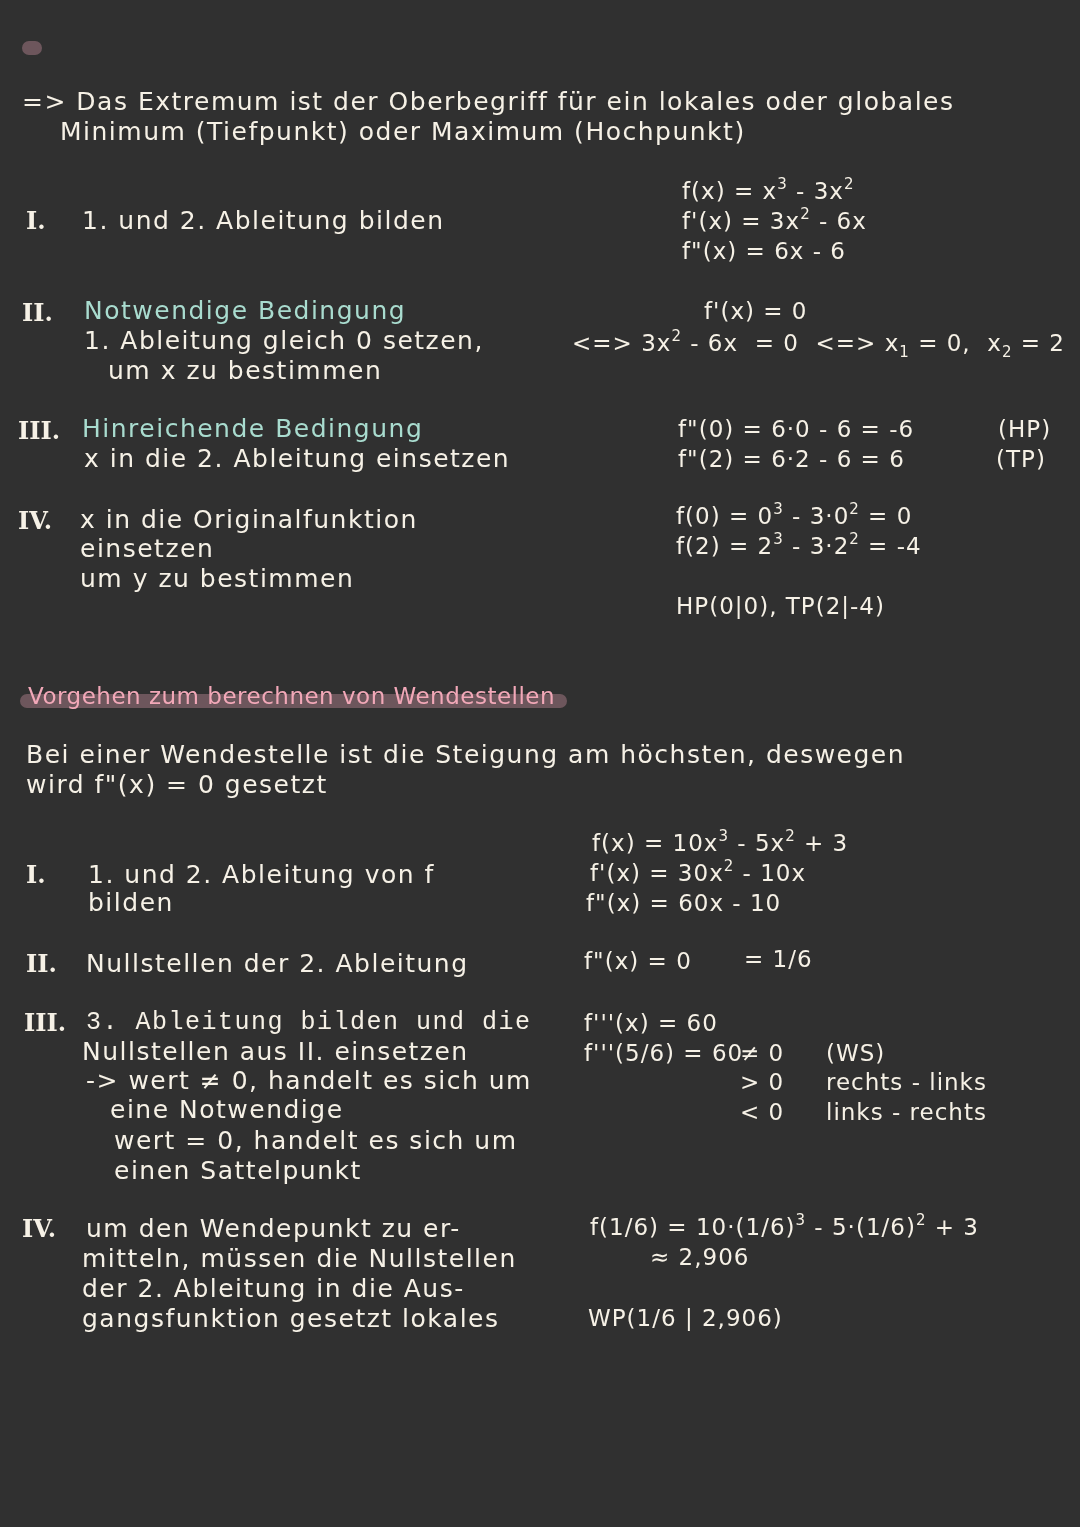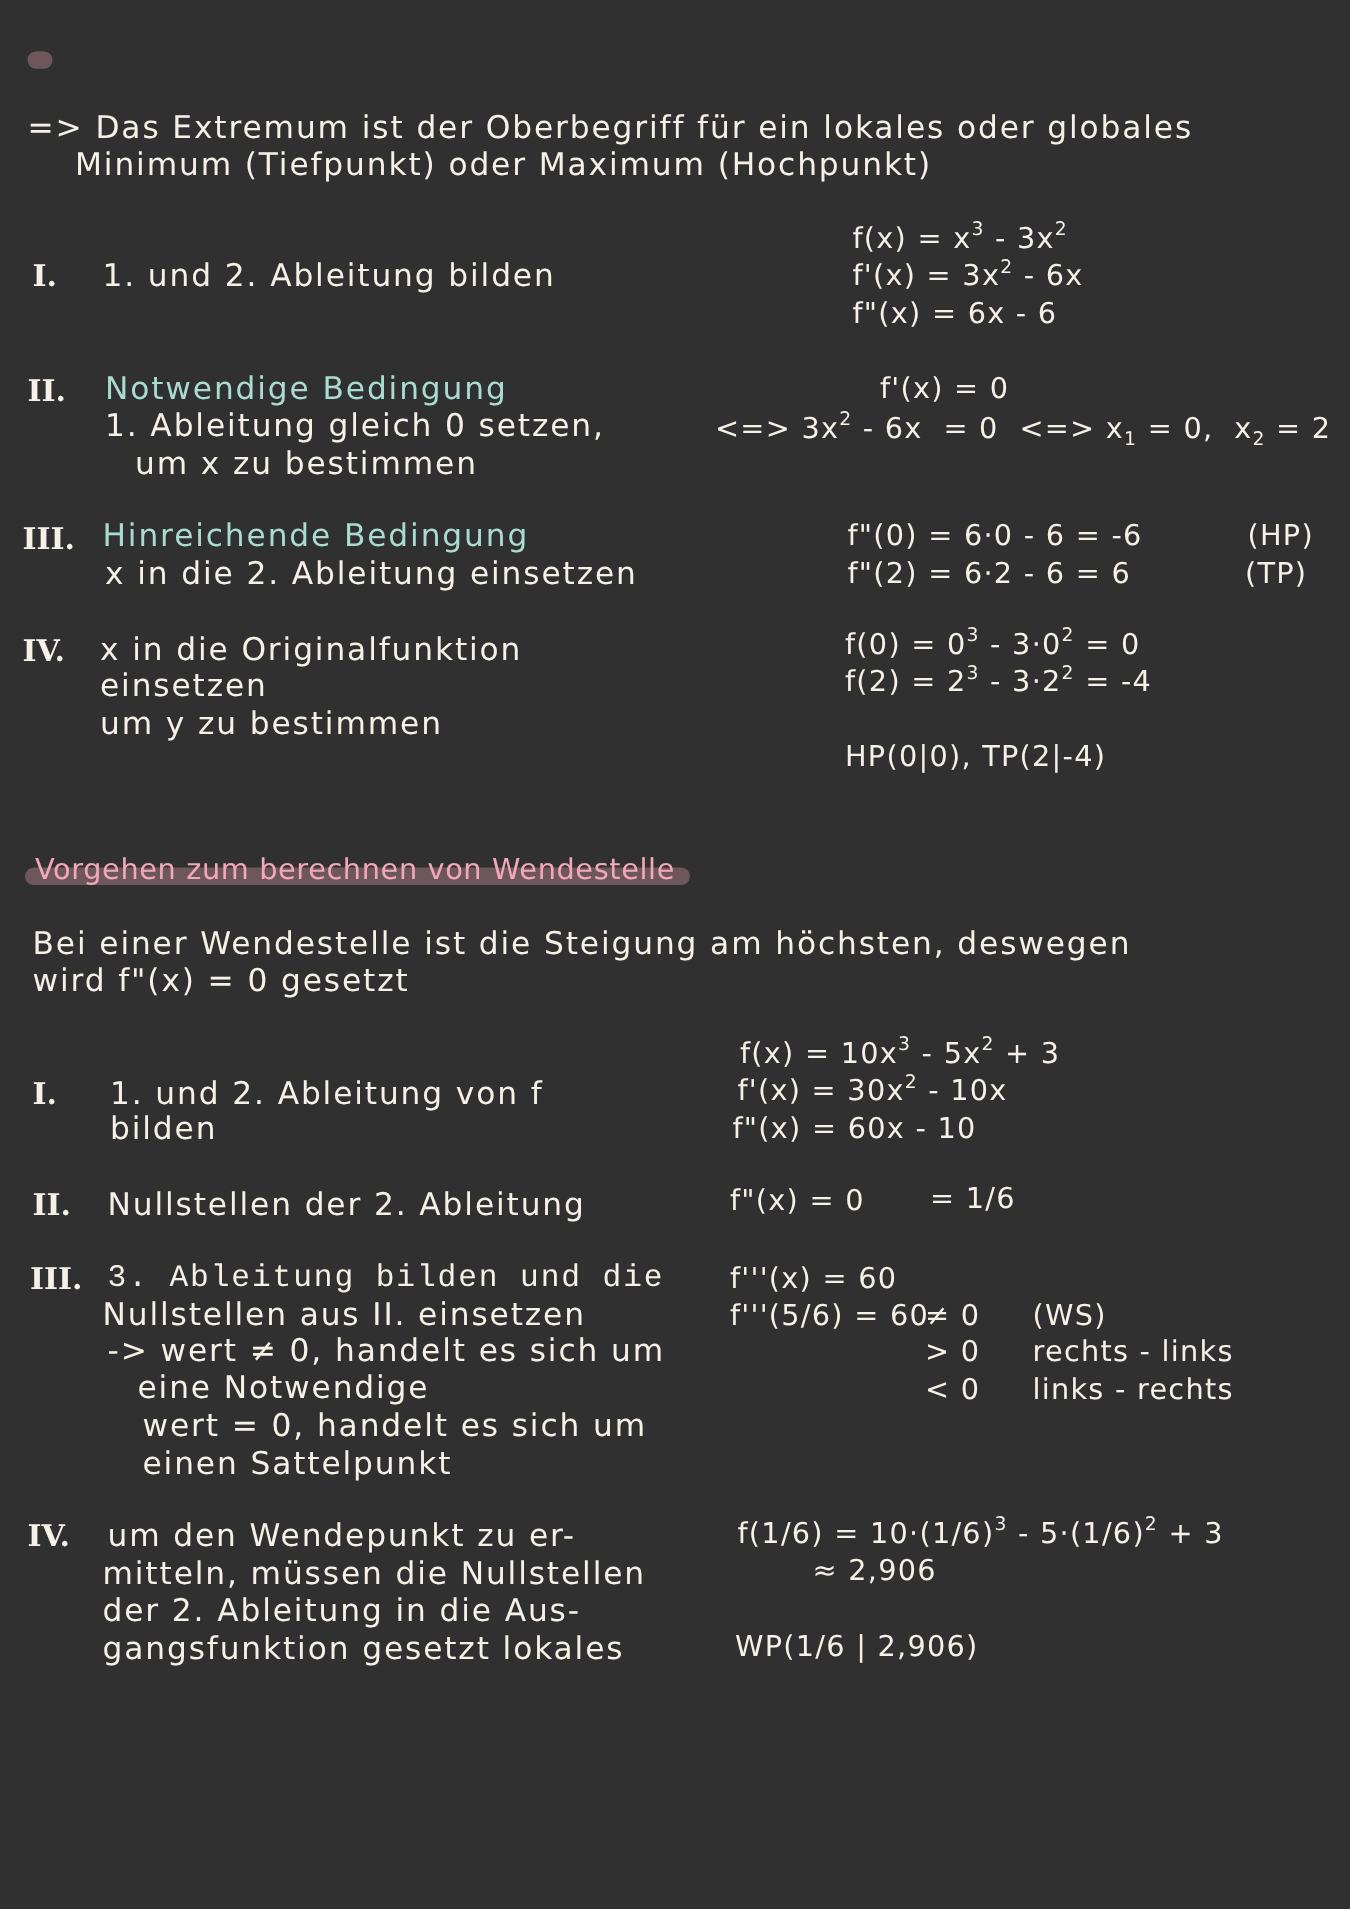--- a/index.html
+++ b/index.html
@@ -67,21 +67,21 @@
 <div class="abs roman" style="left:18px; top:506px;">IV.</div>
 <div class="abs txt" style="left:80px; top:505px;">x in die Originalfunktion</div>
 <div class="abs txt" style="left:80px; top:534px;">einsetzen</div>
 <div class="abs txt" style="left:80px; top:564px;">um y zu bestimmen</div>
 <div class="abs math" style="left:676px; top:501px;">f(0) = 0<sup>3</sup> - 3·0<sup>2</sup> = 0</div>
 <div class="abs math" style="left:676px; top:531px;">f(2) = 2<sup>3</sup> - 3·2<sup>2</sup> = -4</div>
 <div class="abs math" style="left:676px; top:591px;">HP(0|0), TP(2|-4)</div>
 
 <div class="heading" style="left:20px; top:681px;">
   <span class="bar"></span>
-  <span class="label">Vorgehen zum berechnen von Wendestelle</span>
+  <span class="label">Vorgehen zum berechnen von Wendestellen</span>
 </div>
 
 <div class="abs txt" style="left:26px; top:740px;">Bei einer Wendestelle ist die Steigung am höchsten, deswegen</div>
 <div class="abs txt" style="left:26px; top:770px;">wird f"(x) = 0 gesetzt</div>
 
 <div class="abs roman" style="left:26px; top:860px;">I.</div>
 <div class="abs txt" style="left:88px; top:860px;">1. und 2. Ableitung von f</div>
 <div class="abs txt" style="left:88px; top:888px;">bilden</div>
 <div class="abs math" style="left:592px; top:828px;">f(x) = 10x<sup>3</sup> - 5x<sup>2</sup> + 3</div>
 <div class="abs math" style="left:590px; top:858px;">f'(x) = 30x<sup>2</sup> - 10x</div>

